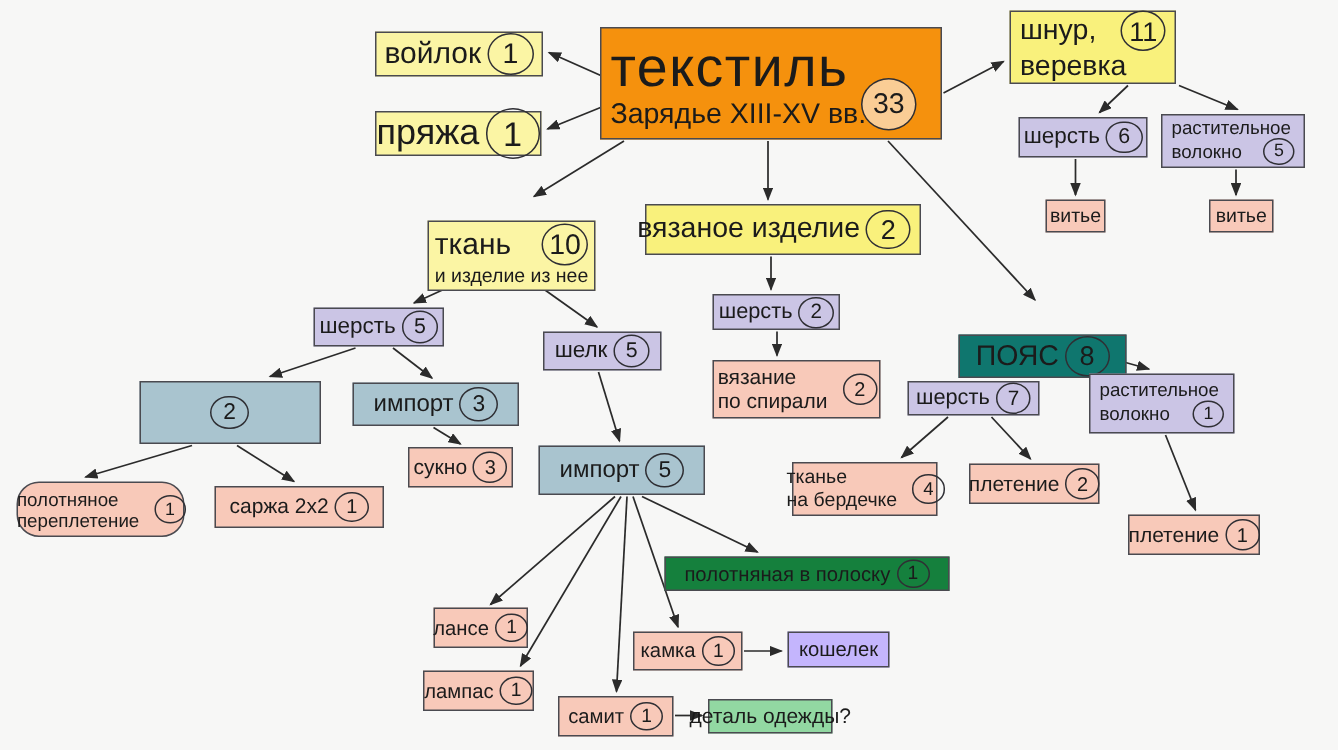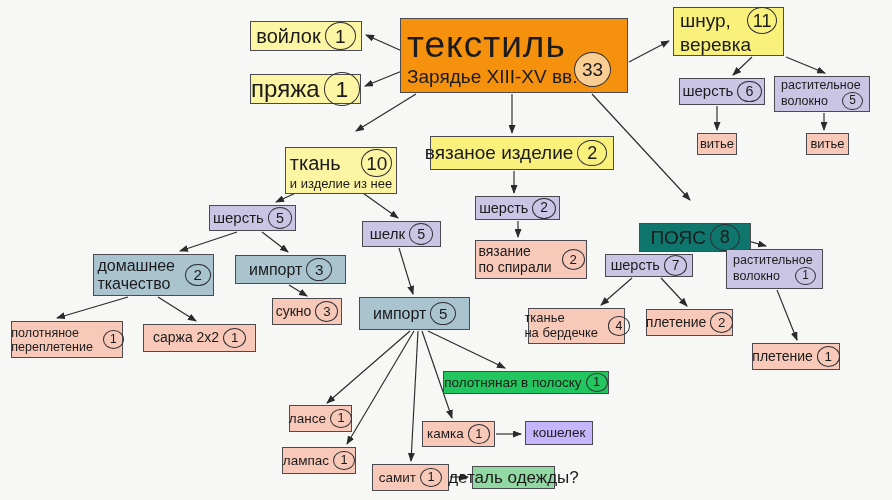--- a/index.html
+++ b/index.html
@@ -195,47 +195,39 @@
         <div class="line line-0">
           <span>вязание</span>
         </div>
         <div class="line line-1">
           <span>по спирали</span>
         </div>
       </div>
       <span class="count center">2</span>
     </div>
     <div class="node multi" style="left: 93px; top: 254px; width: 121px; height: 42px; background: rgb(169, 196, 207); font-size: 16px;">
-      <div class="lines">
-        <div class="line line-0">
-          <span>домашнее</span>
-        </div>
-        <div class="line line-1">
-          <span>ткачество</span>
-        </div>
-      </div>
       <span class="count center">2</span>
     </div>
     <div class="node" style="left: 235px; top: 255px; width: 111px; height: 29px; background: rgb(169, 196, 207); font-size: 16px;">
       <div class="lines">
         <div class="line line-0">
           <span>импорт</span>
           <span class="count">3</span>
         </div>
       </div>
     </div>
     <div class="node" style="left: 272px; top: 298px; width: 70px; height: 27px; background: rgb(248, 201, 185); font-size: 14px;">
       <div class="lines">
         <div class="line line-0">
           <span>сукно</span>
           <span class="count">3</span>
         </div>
       </div>
     </div>
-    <div class="node multi" style="left: 11px; top: 321px; width: 112px; height: 37px; background: rgb(248, 201, 185); font-size: 12.5px;">
+    <div class="node multi" style="left: 11px; top: 321px; width: 112px; height: 37px; background: rgb(248, 201, 185); font-size: 12.5px; border-radius: 15px;">
       <div class="lines">
         <div class="line line-0">
           <span>полотняное</span>
         </div>
         <div class="line line-1">
           <span>переплетение</span>
         </div>
       </div>
       <span class="count center">1</span>
     </div>
@@ -302,21 +294,21 @@
       </div>
     </div>
     <div class="node" style="left: 752px; top: 343px; width: 88px; height: 27px; background: rgb(248, 201, 185); font-size: 14px;">
       <div class="lines">
         <div class="line line-0">
           <span>плетение</span>
           <span class="count">1</span>
         </div>
       </div>
     </div>
-    <div class="node" style="left: 443px; top: 371px; width: 166px; height: 23px; background: #22c55e; font-size: 13.5px; text-align: right;">
+    <div class="node" style="left: 443px; top: 371px; width: 190px; height: 23px; background: #15803d; font-size: 13.5px; text-align: right;">
       <div class="lines">
         <div class="line line-0">
           <span>полотняная в полоску</span>
           <span class="count">1</span>
         </div>
       </div>
     </div>
     <div class="node" style="left: 289px; top: 405px; width: 63px; height: 27px; background: rgb(248, 201, 185); font-size: 13.5px;">
       <div class="lines">
         <div class="line line-0">
@@ -349,20 +341,20 @@
         </div>
       </div>
     </div>
     <div class="node" style="left: 525px; top: 421px; width: 68px; height: 24px; background: #c4b5fd; font-size: 13.5px;">
       <div class="lines">
         <div class="line line-0">
           <span>кошелек</span>
         </div>
       </div>
     </div>
-    <div class="node" style="left: 472px; top: 466px; width: 83px; height: 23px; background: rgb(146, 216, 162); font-size: 17px;">
+    <div class="node" style="left: 472px; top: 466px; width: 83px; height: 23px; background: rgb(146, 216, 162); font-size: 14px;">
       <div class="lines">
         <div class="line line-0">
           <span>деталь одежды?</span>
         </div>
       </div>
     </div>
   </div>
 
 </body></html>

